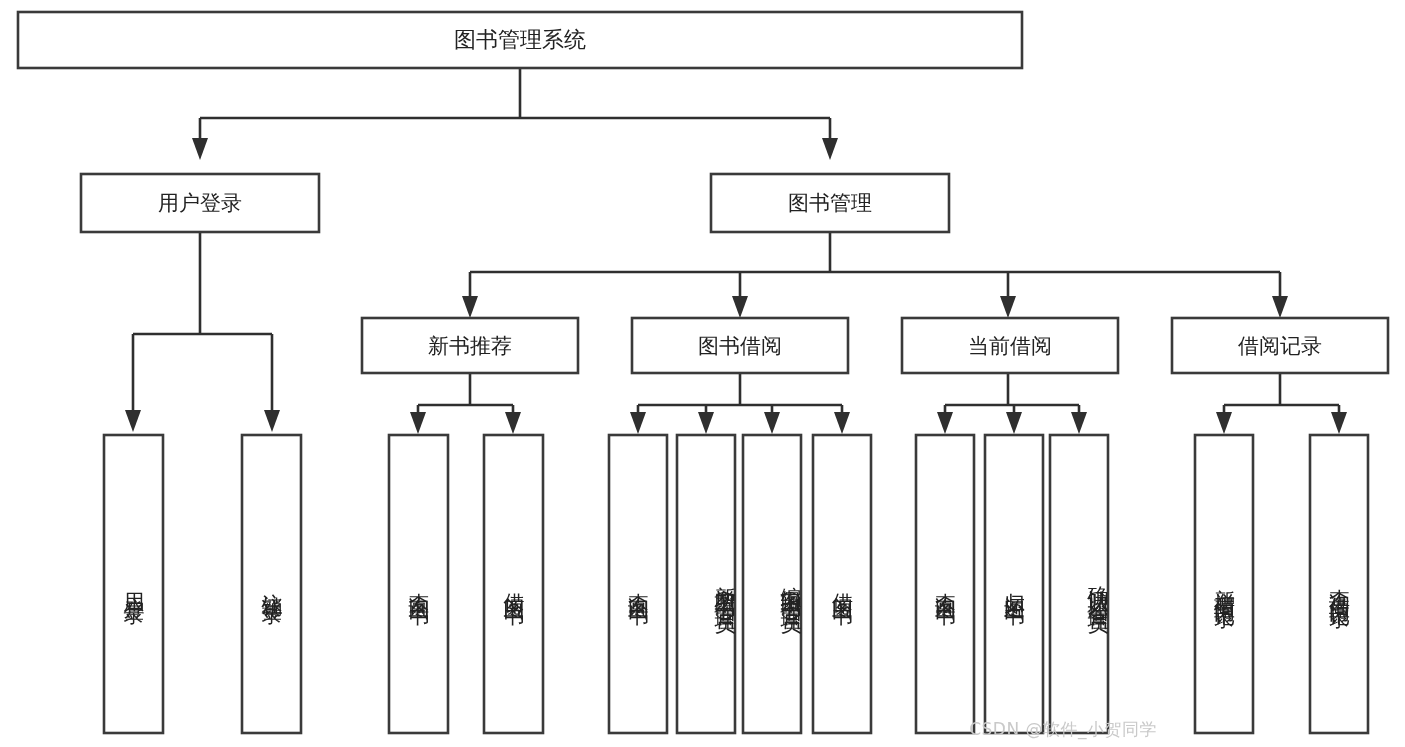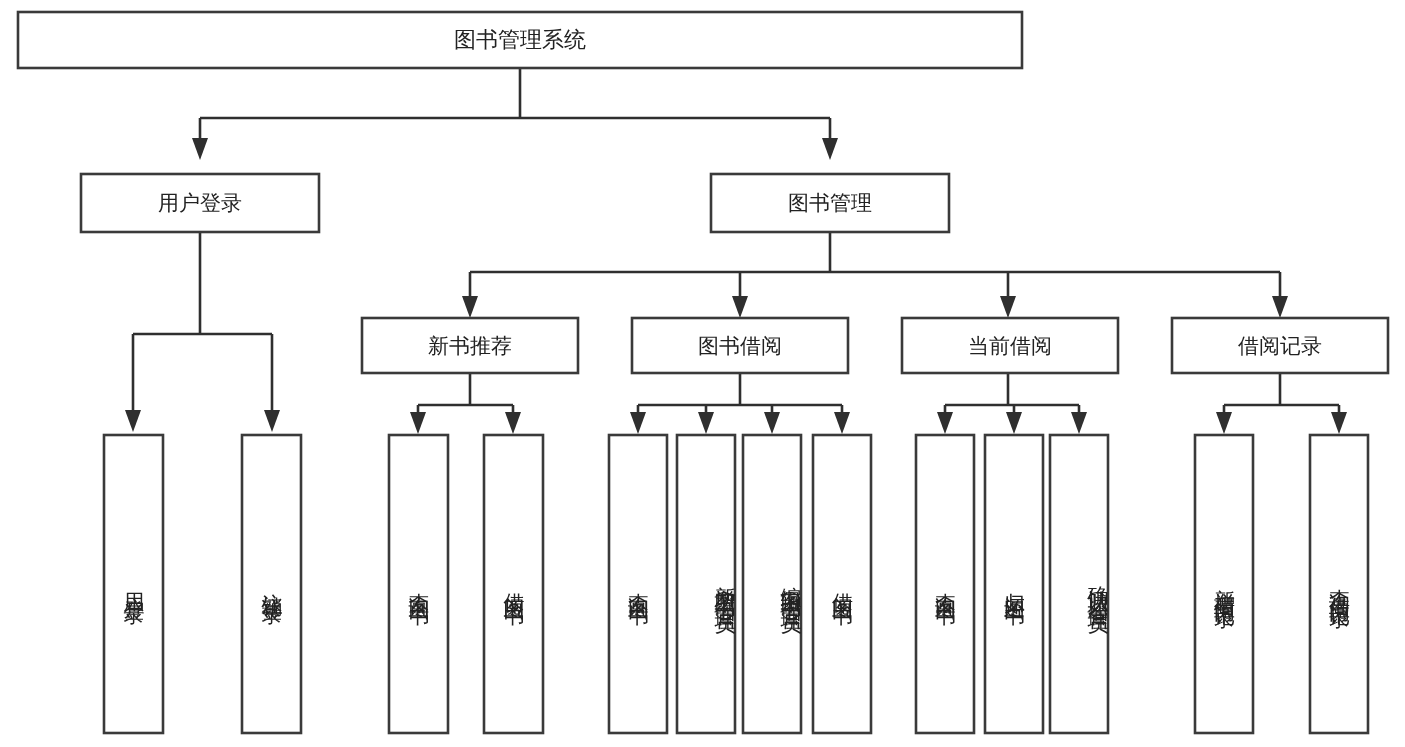--- a/index.html
+++ b/index.html
@@ -231,14 +231,15 @@
   <div class="vlabel" style="left:743px; top:441px; width:58px; height:292px; display:flex; align-items:flex-start; justify-content:center;">编辑图书（管理员）</div>
   <div class="vlabel" style="left:813px; top:435px; width:58px; height:298px; display:flex; align-items:center; justify-content:center;">借阅图书</div>
 
   <div class="vlabel" style="left:916px; top:435px; width:58px; height:298px; display:flex; align-items:center; justify-content:center;">查询图书</div>
   <div class="vlabel" style="left:985px; top:435px; width:58px; height:298px; display:flex; align-items:center; justify-content:center;">归还图书</div>
   <div class="vlabel" style="left:1050px; top:441px; width:58px; height:292px; display:flex; align-items:flex-start; justify-content:center;">确认归还（管理员）</div>
 
   <div class="vlabel" style="left:1195px; top:435px; width:58px; height:298px; display:flex; align-items:center; justify-content:center;">新增借阅记录</div>
   <div class="vlabel" style="left:1310px; top:435px; width:58px; height:298px; display:flex; align-items:center; justify-content:center;">查询借阅记录</div>
 
+  <div class="watermark">CSDN @软件_小贺同学</div>
 
 </div>
 
 </body></html>

